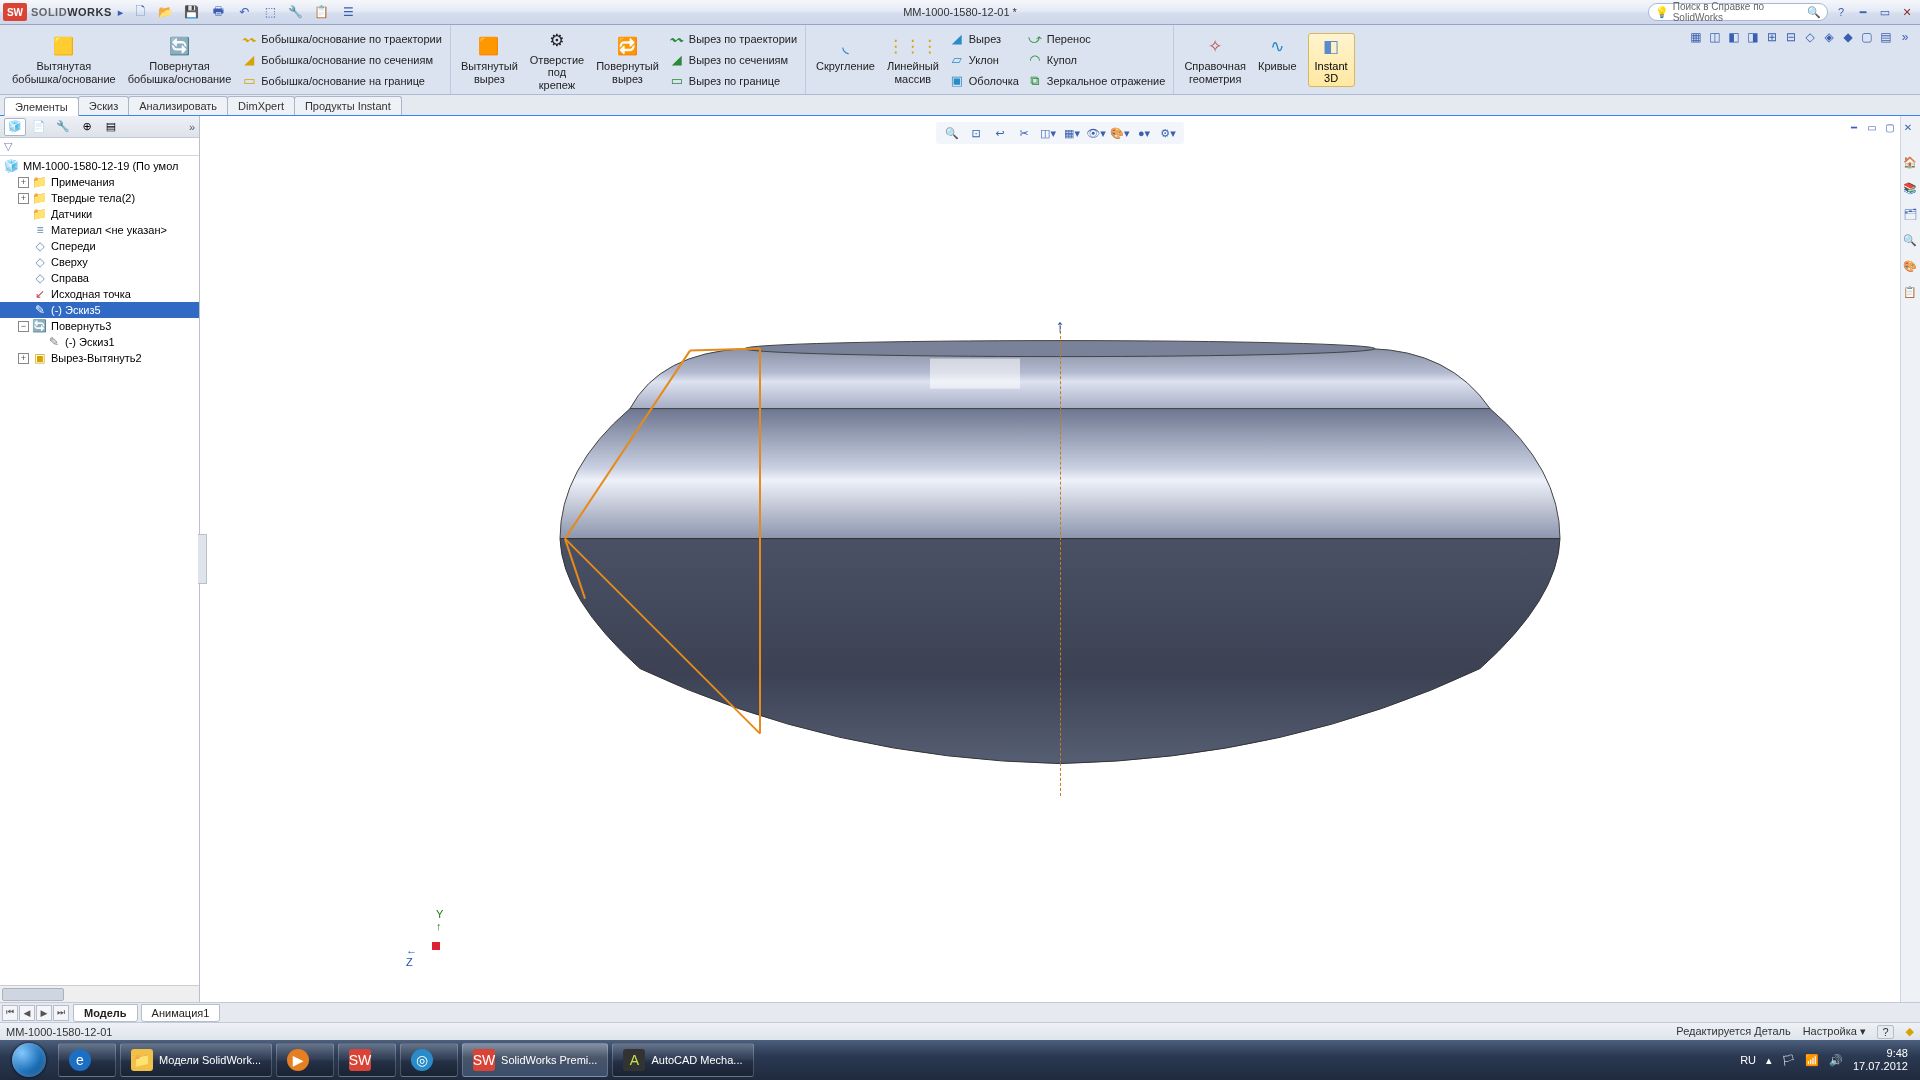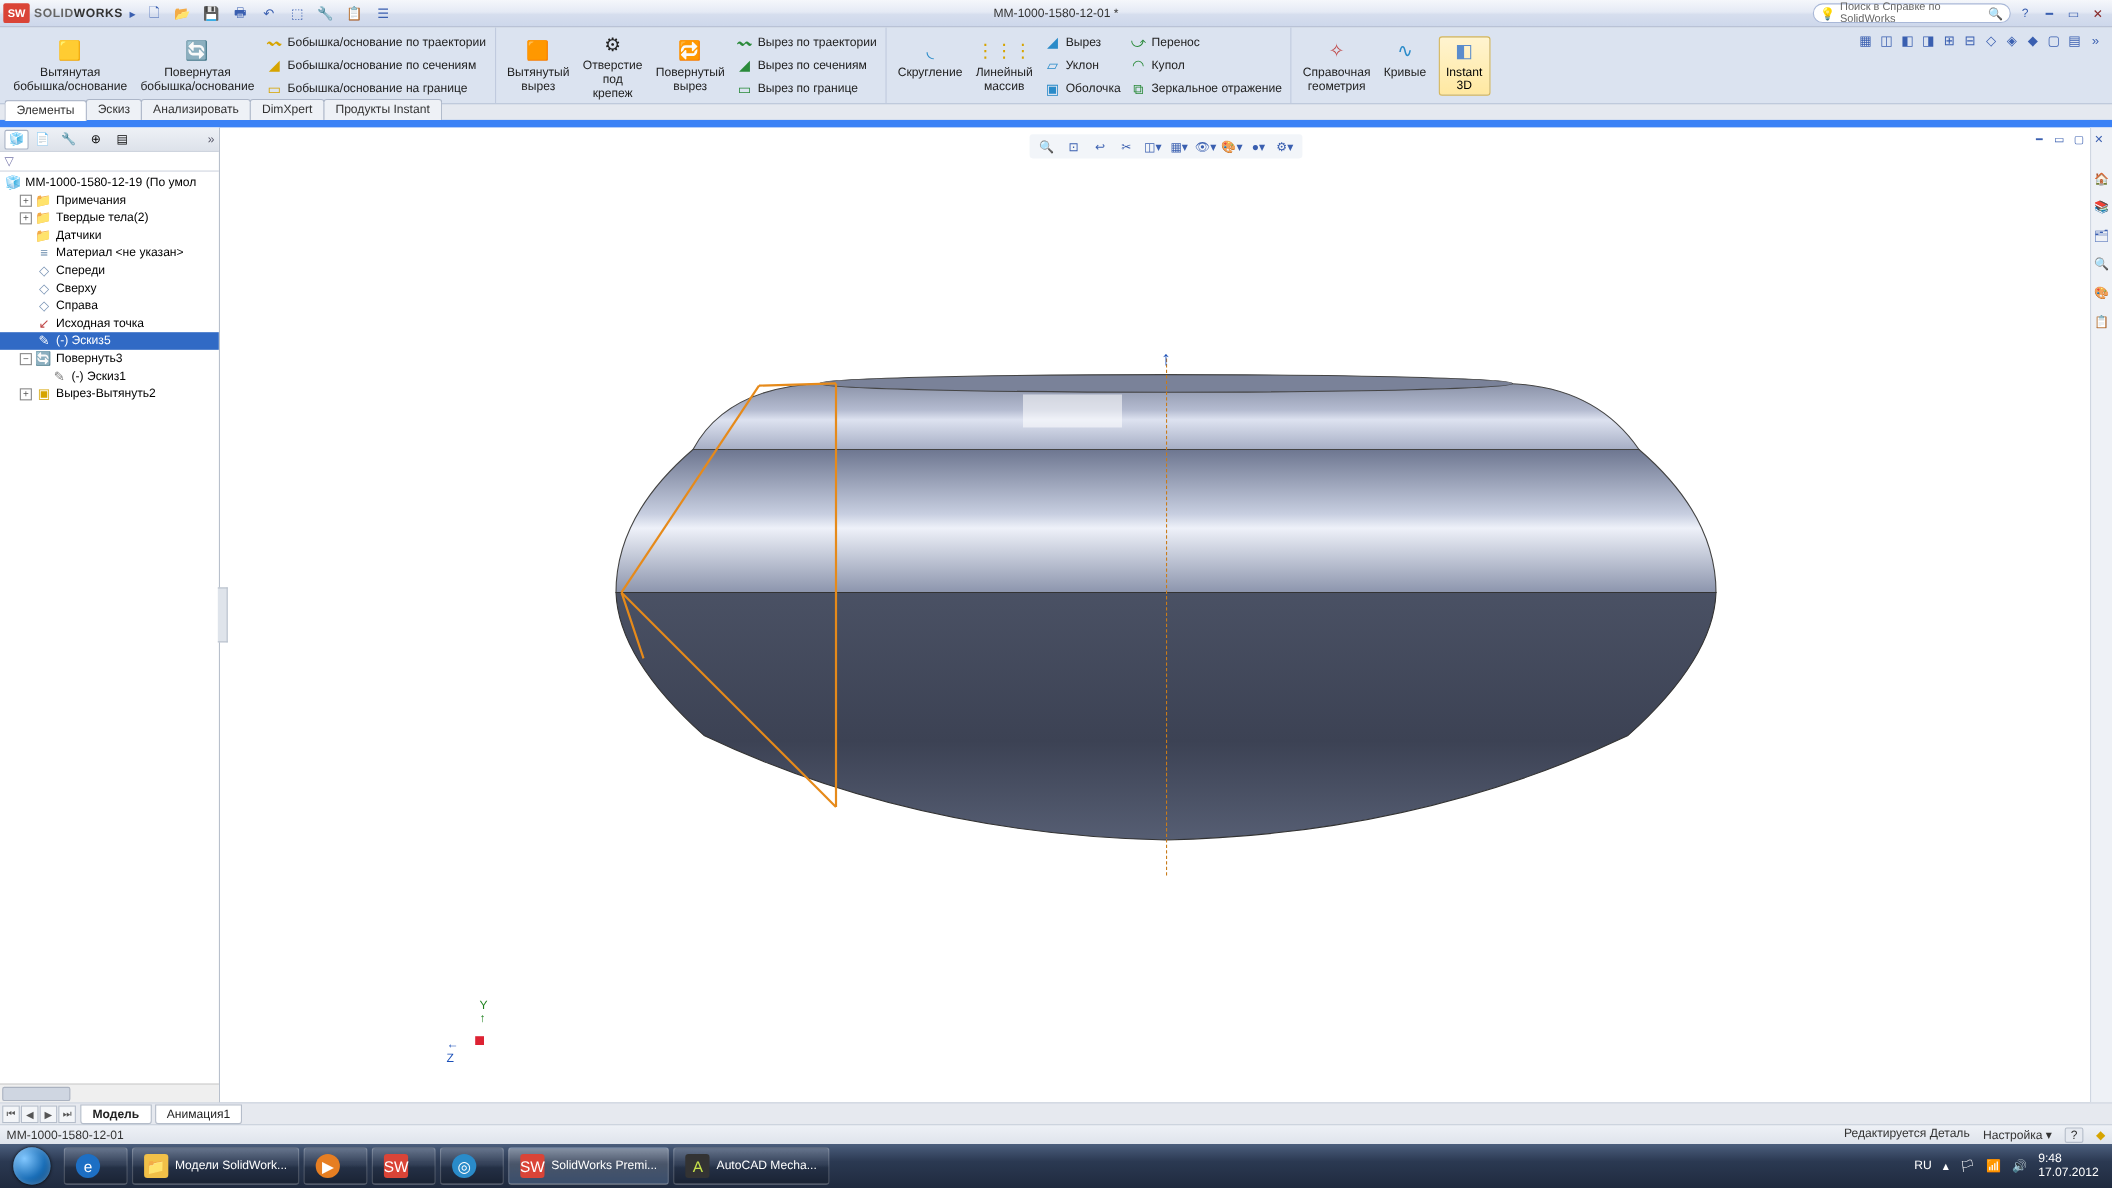--- a/index.html
+++ b/index.html
@@ -18,21 +18,21 @@
 
 .ribbon{height:70px;background:#dbe3f0;border-bottom:1px solid #acb9d0;display:flex;align-items:stretch;padding:0 2px}
 .rgrp{border-right:1px solid #c0cade;display:flex;align-items:center;padding:1px 6px;gap:4px}
 .rbtn-big{display:flex;flex-direction:column;align-items:center;justify-content:center;text-align:center;padding:2px 4px 0;line-height:1.15;color:#222}
 .ri{width:24px;height:22px;display:flex;align-items:center;justify-content:center;font-size:17px;margin-bottom:2px}
 .rbtn-sm{display:flex;align-items:center;gap:4px;color:#222;white-space:nowrap;padding:1px 2px}
 .ri-s{width:16px;height:16px;display:flex;align-items:center;justify-content:center;font-size:13px}
 .rstack{display:flex;flex-direction:column;gap:3px}
 .instant3d{background:linear-gradient(to bottom,#fff4d0,#ffe8a1);border:1px solid #d6b75a;border-radius:3px;padding:2px 6px;display:flex;flex-direction:column;align-items:center;margin:3px}
 
-.cmtabs{height:21px;background:#e5e9f0;display:flex;align-items:flex-end;padding-left:4px;border-bottom:7px solid #3b82f6}
+.cmtabs{height:21px;background:#e5e9f0;display:flex;align-items:flex-end;padding-left:4px;border-bottom:1px solid #3b82f6}
 .cmtab{padding:3px 10px;border:1px solid #acb6c8;border-bottom:none;background:#eef1f6;border-radius:3px 3px 0 0;margin-right:-1px;color:#333}
 .cmtab.active{background:#fff;font-weight:normal;position:relative;top:1px}
 
 .workspace{position:relative;height:calc(100% - 25px - 70px - 21px - 20px - 18px - 40px);display:flex}
 
 .sidebar{width:200px;background:#fff;border-right:1px solid #b8c0cc;display:flex;flex-direction:column}
 .fm-tabs{height:22px;background:linear-gradient(#eef1f6,#dde2ea);border-bottom:1px solid #c3cad6;display:flex;align-items:center;padding:0 4px;gap:2px}
 .fm-tab{width:22px;height:18px;display:flex;align-items:center;justify-content:center;border:1px solid transparent;border-radius:2px}
 .fm-tab.active{background:#fff;border-color:#a9b3c5}
 .filter-row{height:18px;border-bottom:1px solid #d0d5df;display:flex;align-items:center;padding:0 4px;color:#77a}
@@ -69,21 +69,21 @@
 .statusbar{height:18px;background:linear-gradient(#eef1f6,#dfe4ec);border-top:1px solid #c3cad6;display:flex;align-items:center;padding:0 6px;color:#333;justify-content:space-between}
 .statusbar .right{display:flex;gap:12px}
 
 .taskbar{height:40px;background:linear-gradient(to bottom,#4c5f7d 0%,#2b3952 40%,#1f2a3e 100%);display:flex;align-items:center;padding:0 4px;color:#fff}
 .startbtn{width:50px;height:36px;display:flex;align-items:center;justify-content:center}
 .orb{width:34px;height:34px;border-radius:50%;background:radial-gradient(circle at 30% 30%,#83c8ff,#1b6fb8 55%,#0b3f70);box-shadow:0 0 6px rgba(255,255,255,.3) inset,0 0 3px #000}
 .tbtn{height:34px;min-width:58px;padding:0 10px;margin-left:4px;border-radius:3px;background:linear-gradient(to bottom,rgba(255,255,255,.18),rgba(255,255,255,.05) 45%,rgba(0,0,0,.1) 55%,rgba(0,0,0,.2));border:1px solid rgba(255,255,255,.2);display:flex;align-items:center;gap:6px;font-size:12px}
 .tbtn.active{background:linear-gradient(to bottom,rgba(255,255,255,.35),rgba(255,255,255,.15) 45%,rgba(120,160,210,.3))}
 .tbic{width:22px;height:22px;border-radius:3px;display:flex;align-items:center;justify-content:center;font-size:14px}
 .tray{margin-left:auto;display:flex;align-items:center;gap:10px;padding-right:8px;font-size:12px}
-.clock{text-align:left;line-height:1.2}
+.clock{text-align:right;line-height:1.2}
 
 .rpanel{position:absolute;right:0;top:0;width:20px;background:#eef1f6;height:100%;border-left:1px solid #cfd6e1;padding-top:40px}
 .rpanel span{display:block;height:26px;text-align:center;color:#3a5fb0}
 
 .view-orients{position:absolute;right:6px;top:28px;display:flex;gap:1px;z-index:20}
 .view-orients span{width:18px;height:18px;display:flex;align-items:center;justify-content:center;color:#3a5fb0;font-size:12px;border:1px solid transparent}
 </style>
 </head>
 <body>
 

